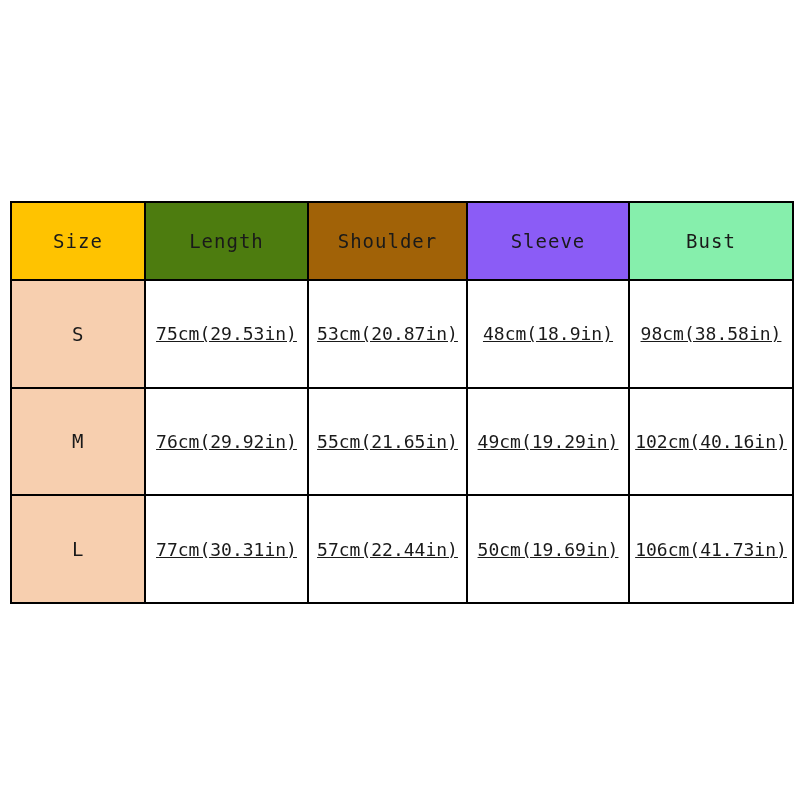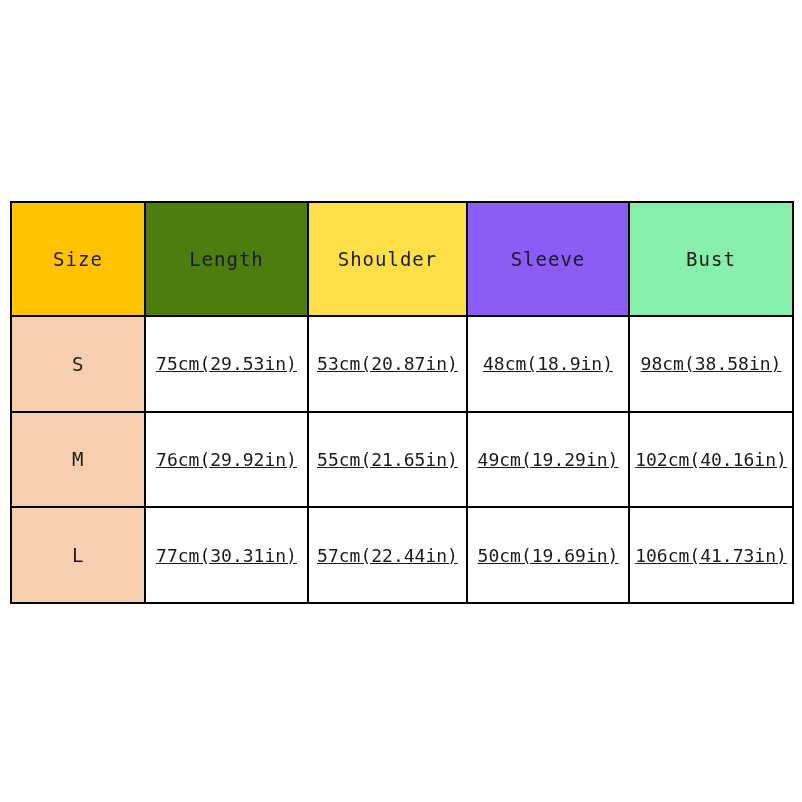--- a/index.html
+++ b/index.html
@@ -40,32 +40,32 @@
     font-weight: normal;
   }
 
   
   col.c-size     { width: 134px; }
   col.c-length   { width: 163px; }
   col.c-shoulder { width: 159px; }
   col.c-sleeve   { width: 162px; }
   col.c-bust     { width: 164px; }
 
-  thead tr { height: 114px; }
+  thead tr { height: 78px; }
   tbody tr { height: 51px; }
 
   th {
     font-size: 19px;
     letter-spacing: 1px;
     font-weight: normal;
   }
 
   th.h-size     { background: #FFC300; color: #1a1208; }
   th.h-length   { background: #4d7c0f; }
-  th.h-shoulder { background: #fde047; }
+  th.h-shoulder { background: #a16207; }
   th.h-sleeve   { background: #8b5cf6; }
   th.h-bust     { background: #86efac; }
 
   td.cell-size {
     background: #F7CFAF;
     font-size: 19px;
     letter-spacing: 0.5px;
   }
 
   td.cell-val {

